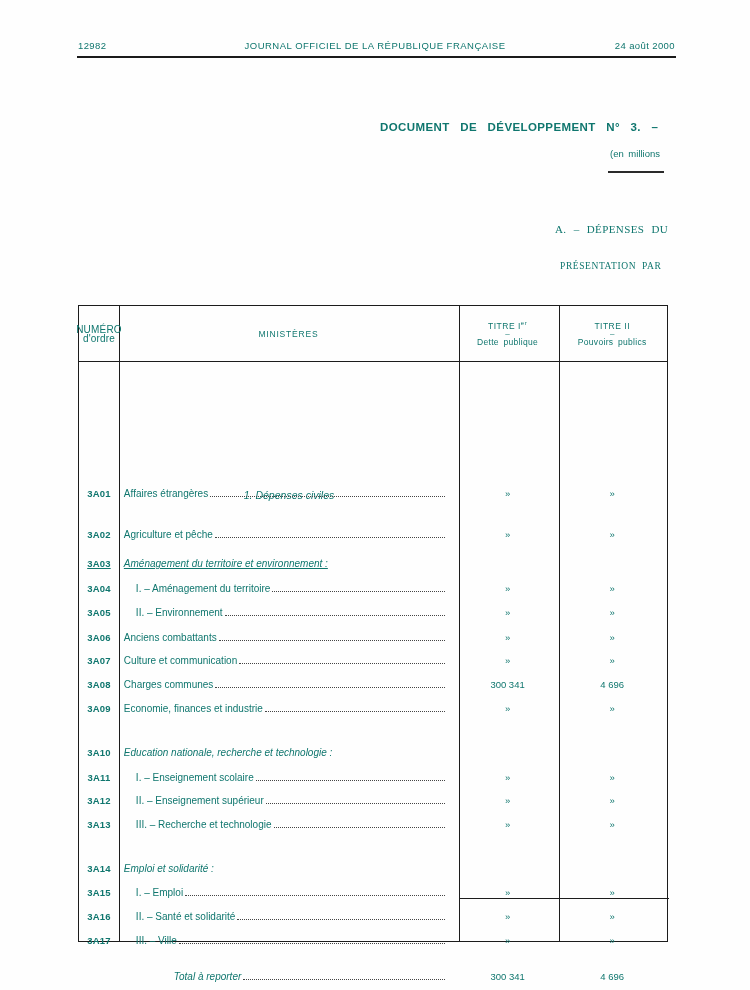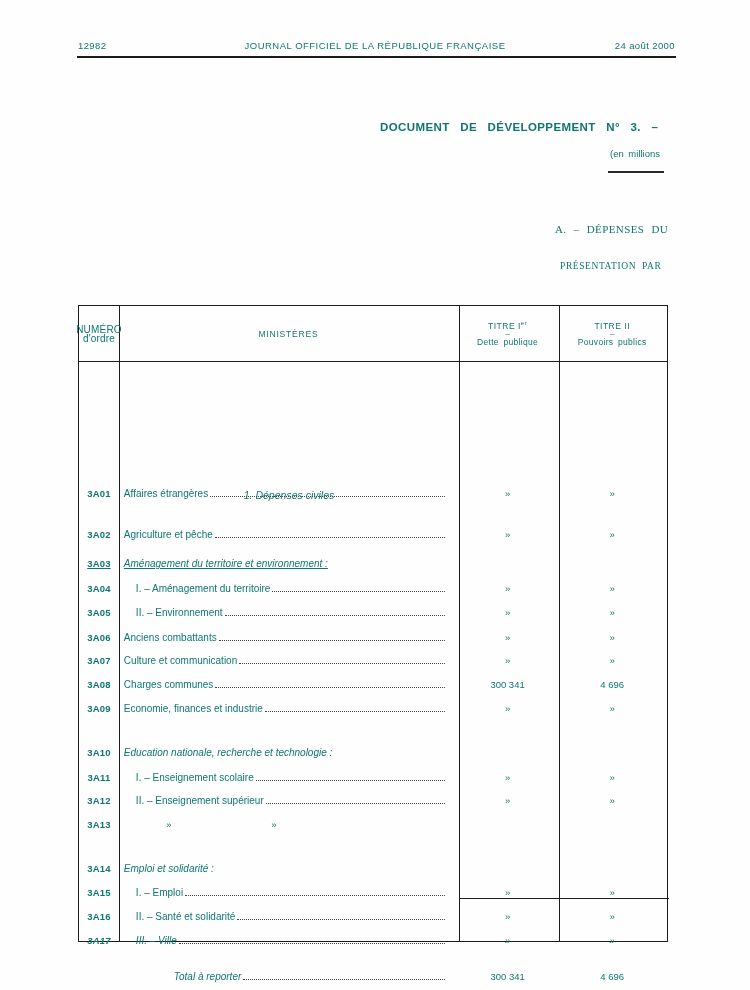--- a/index.html
+++ b/index.html
@@ -229,20 +229,24 @@
             <div class="cell-num">3A12</div>
             <div class="cell-label indent">
               <span class="lbl">II. – Enseignement supérieur</span>
               <span class="leader"></span>
             </div>
             <div class="cell-v1">»</div>
             <div class="cell-v2">»</div>
           </div>
           <div class="row" style="top: 456px;">
             <div class="cell-num">3A13</div>
+            <div class="cell-label indent">
+              <span class="lbl">III. – Recherche et technologie</span>
+              <span class="leader"></span>
+            </div>
             <div class="cell-v1">»</div>
             <div class="cell-v2">»</div>
           </div>
           <div class="row" style="top: 500px;">
             <div class="cell-num">3A14</div>
             <div class="cell-label group">
               <span class="lbl">Emploi et solidarité :</span>
             </div>
             <div class="cell-v1"></div>
             <div class="cell-v2"></div>
@@ -258,21 +262,21 @@
           </div>
           <div class="row" style="top: 548px;">
             <div class="cell-num">3A16</div>
             <div class="cell-label indent">
               <span class="lbl">II. – Santé et solidarité</span>
               <span class="leader"></span>
             </div>
             <div class="cell-v1">»</div>
             <div class="cell-v2">»</div>
           </div>
-          <div class="row" style="top: 572px; font-style: italic;">
+          <div class="row" style="top: 572px;">
             <div class="cell-num">3A17</div>
             <div class="cell-label indent">
               <span class="lbl">III. – Ville</span>
               <span class="leader"></span>
             </div>
             <div class="cell-v1">»</div>
             <div class="cell-v2">»</div>
           </div>
         </div>
 

